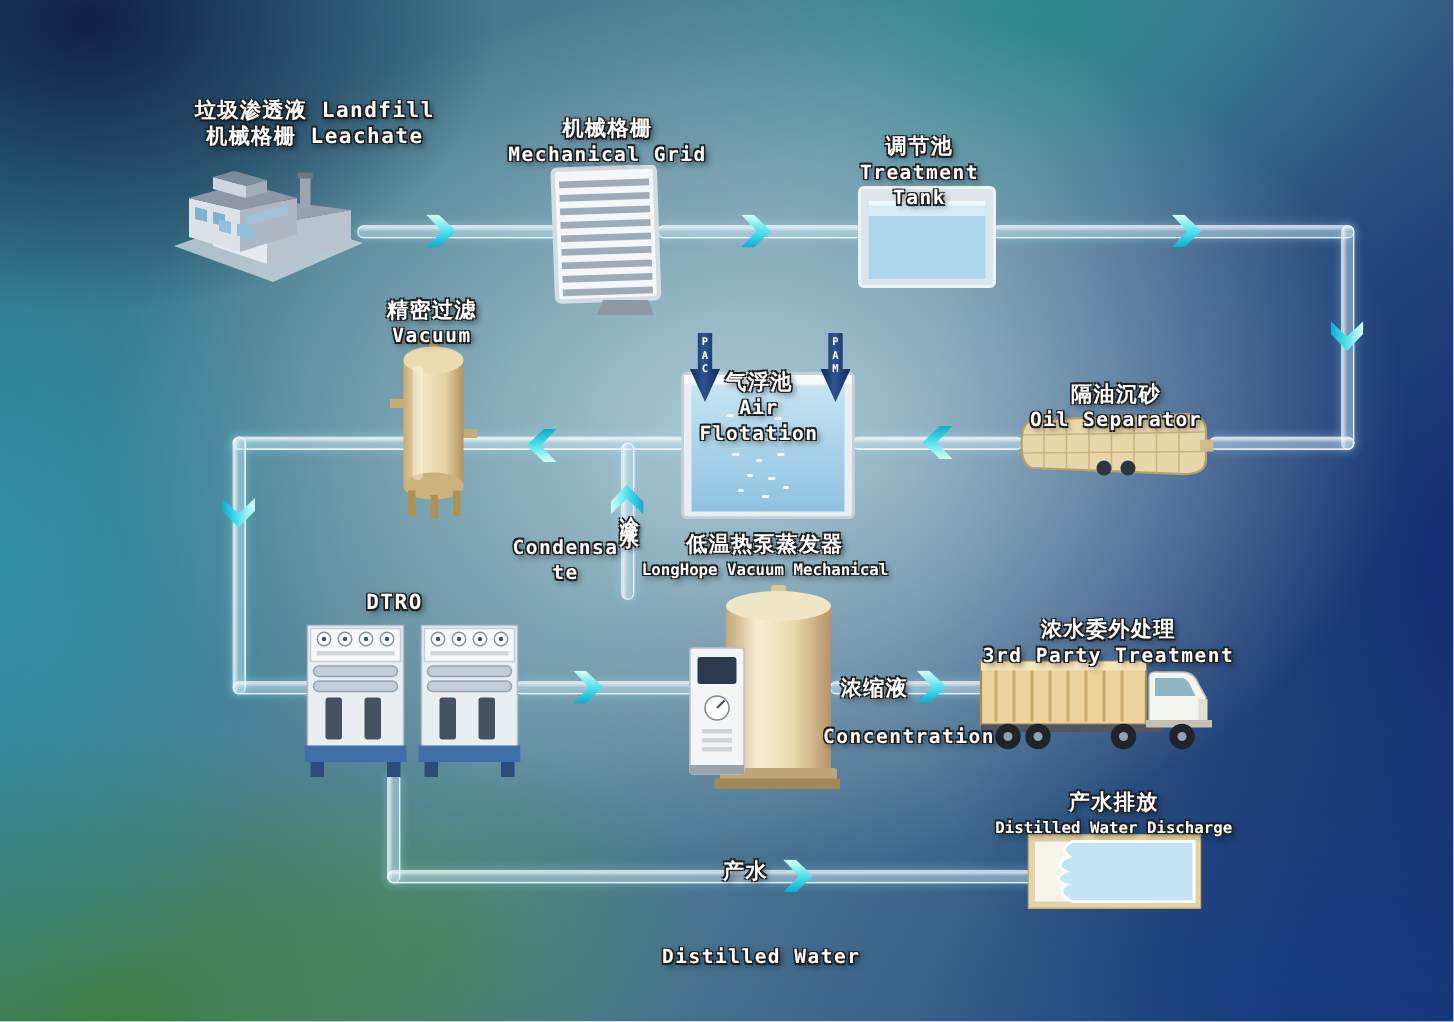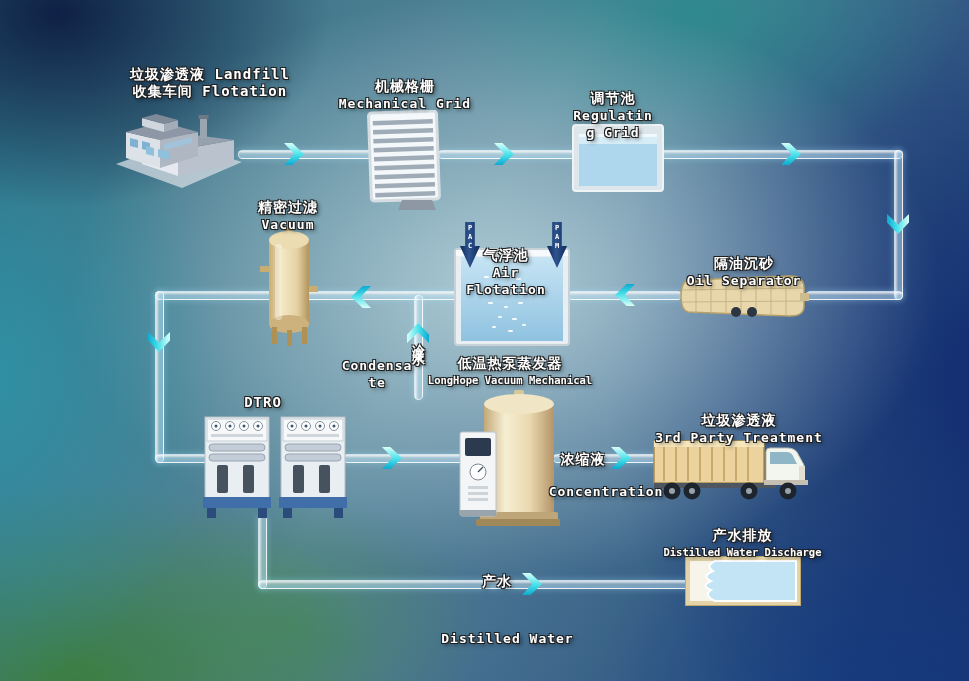--- a/index.html
+++ b/index.html
@@ -305,31 +305,31 @@
   <div class="equip" style="left:685px;top:556px;width:116px;height:50px">
     <svg viewBox="0 0 116 50">
       <rect x="0.5" y="0.5" width="115" height="49" fill="#e3d3a6" stroke="#bfa971"></rect>
       <rect x="5" y="5" width="106" height="40" fill="#f7f4ec"></rect>
       <path d="M30 5 Q20 10 28 15 Q16 20 26 25 Q15 30 26 34 Q18 39 30 45 L111 45 L111 5 Z" fill="#c2e4f4" stroke="#ffffff" stroke-width="2"></path>
     </svg>
   </div>
 
   <div class="lbl" style="left:125px;top:66px;width:170px">
     <span>垃圾渗透液 Landfill</span>
-    <span>收集车间  Flotation</span>
+    <span>机械格栅  Leachate</span>
   </div>
 
   <div class="lbl" style="left:330px;top:78px;width:150px">
     <span>机械格栅</span>
     <span class="en">Mechanical Grid</span>
   </div>
 
   <div class="lbl wrap" style="left:573px;top:90px;width:80px">
     <span>调节池</span>
-    <span class="en">Regulating Grid</span>
+    <span class="en">Treatment Tank</span>
   </div>
 
   <div class="lbl" style="left:679px;top:255px;width:130px">
     <span>隔油沉砂</span>
     <span class="en">Oil Separator</span>
   </div>
 
   <div class="lbl" style="left:454px;top:247px;width:104px">
     <span>气浮池</span>
     <span class="en">Air Flotation</span>
@@ -343,21 +343,21 @@
   <div class="lbl" style="left:420px;top:355px;width:180px">
     <span>低温热泵蒸发器</span>
     <span class="sm">LongHope Vacuum Mechanical</span>
   </div>
 
   <div class="lbl" style="left:223px;top:394px;width:80px">
     <span>DTRO</span>
   </div>
 
   <div class="lbl" style="left:650px;top:412px;width:178px">
-    <span>垃圾渗透液</span>
+    <span>浓水委外处理</span>
     <span class="en">3rd Party Treatment</span>
   </div>
 
   <div class="lbl" style="left:660px;top:527px;width:165px">
     <span>产水排放</span>
     <span class="sm">Distilled Water Discharge</span>
   </div>
 
   <div class="lbl wrap en" style="left:340px;top:357px;width:74px;font-size:13px">
     <span>Condensate</span>

